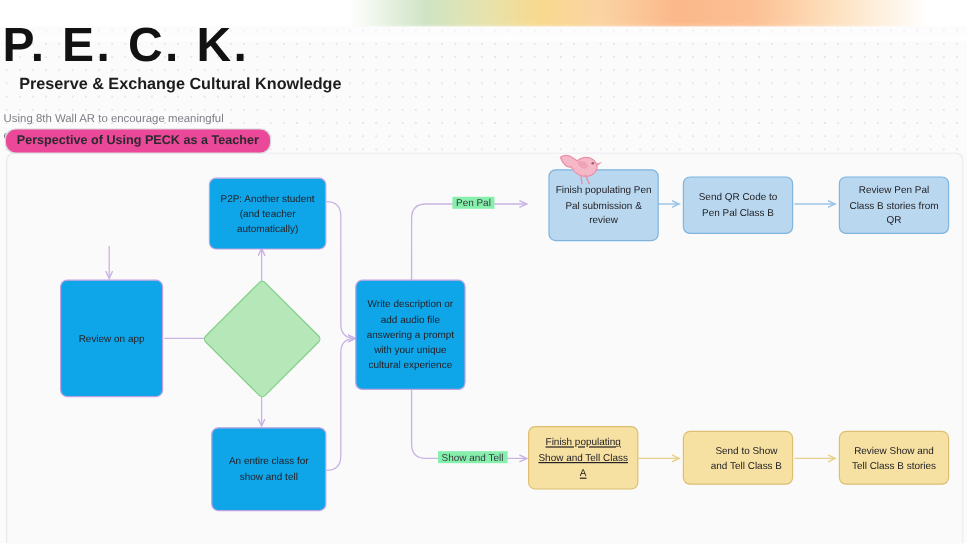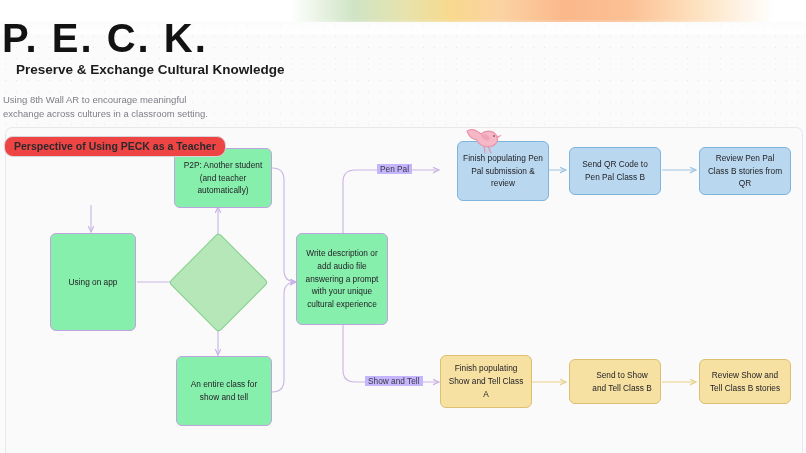--- a/index.html
+++ b/index.html
@@ -50,25 +50,24 @@
     margin-top: 4px; padding-left: 16px;
   }
   .peck-desc {
     font-size: 9.5px; color: #7d7d85; line-height: 1.5;
     margin-top: 16px; padding-left: 3px; max-width: 230px;
   }
 
   
   .tab-pill {
     position: absolute; left: 4px; top: 107px; z-index: 6;
-    background: #ef4444; border: 1px solid #d6d6da;
+    background: #ec4899; border: 1px solid #d6d6da;
     border-radius: 9px; padding: 3px 9px 4px 9px;
     font-size: 10.5px; font-weight: 700; color: #2a2a2e;
     white-space: nowrap;
-    margin-top: 29px;
   }
 
   
   .card {
     position: absolute; left: 5px; top: 127px;
     width: 798px; height: 326px;
     background: #fbfafb;
     border: 1px solid #e9e7ec;
     border-bottom: none;
     border-radius: 7px 7px 0 0;
@@ -77,39 +76,39 @@
   .canvas { position: absolute; inset: 0; }
   .svg-edges { position: absolute; left: 0; top: 0; width: 798px; height: 326px; }
 
   
   .node {
     position: absolute; display: flex; align-items: center; justify-content: center;
     text-align: center; border-radius: 6px;
     font-size: 8.3px; line-height: 1.55; color: #242226;
     padding: 3px 5px; z-index: 3;
   }
-  .n-purple { background: #86efac; border: 1.1px solid #bfa2e0; }
+  .n-purple { background: #0ea5e9; border: 1.1px solid #bfa2e0; }
   .n-blue   { background: #b9d8f0; border: 1.1px solid #7fb4dd; }
   .n-yellow { background: #f6e1a3; border: 1.1px solid #dcbf72; }
 
   .diamond {
     position: absolute; z-index: 3;
     background: #b6e7b8; border: 1.1px solid #83cf8a;
     transform: rotate(45deg); border-radius: 4px;
   }
   .diamond-label {
     position: absolute; z-index: 4; display: flex;
     align-items: center; justify-content: center; text-align: center;
     font-size: 8.3px; line-height: 1.6; color: #242226;
   }
 
   .edge-label {
     position: absolute; z-index: 4;
     font-size: 8.3px; color: #3a3a40;
-    background: #c4b5fd; padding: 0 3px; white-space: nowrap;
+    background: #86efac; padding: 0 3px; white-space: nowrap;
   }
 
   .bird { position: absolute; z-index: 6; }
 </style>
 </head>
 <body>
 
 <div id="root">
 
   <div class="dotgrid"></div>
@@ -170,21 +169,21 @@
       <svg class="bird" style="left:455px; top:-6px;" width="42" height="34" viewBox="0 0 42 34" xmlns="http://www.w3.org/2000/svg">
         <path d="M6 9 C12 5, 17 10, 20 12 C26 7, 34 9, 36 15 C38 20, 33 25, 27 25 C21 25, 17 21, 15 17 C12 18, 8 15, 6 9 Z" fill="#f6b8c6" stroke="#e892a8" stroke-width="1.1" stroke-linejoin="round"></path>
         <path d="M27 24 L30 31 M23 24 L24 31" stroke="#e892a8" stroke-width="1.2" fill="none" stroke-linecap="round"></path>
         <path d="M36 14 L41 13 L36 17 Z" fill="#f29ab0"></path>
         <circle cx="33" cy="14" r="1.1" fill="#9c5e6e"></circle>
         <path d="M20 13 C24 11, 28 13, 29 17 C27 20, 22 19, 20 13 Z" fill="#f0a3b6"></path>
       </svg>
 
 
       <div class="node n-purple" style="left:44px; top:105px; width:86px; height:98px;">
-        <span>Using on app</span>
+        <span>Review on app</span>
       </div>
 
       <div class="node n-purple" style="left:168px; top:20px; width:98px; height:60px;">
         <span>P2P: Another student (and teacher automatically)</span>
       </div>
 
       <div class="diamond" style="left:177px; top:119px; width:71px; height:71px;"></div>
 
       <div class="node n-purple" style="left:170px; top:228px; width:96px; height:70px;">
         <span>An entire class for show and tell</span>
@@ -200,21 +199,21 @@
       <div class="node n-blue" style="left:451px; top:13px; width:92px; height:60px;">
         <span>Finish populating Pen Pal submission &amp; review</span>
       </div>
       <div class="node n-blue" style="left:693px; top:19px; width:92px; height:48px;">
         <span>Review Pen Pal Class B stories from QR</span>
       </div>
       <div class="node n-blue" style="left:563px; top:19px; width:92px; height:48px;">
         <span>Send QR Code to Pen Pal Class B</span>
       </div>
 
-      <div class="node n-yellow" style="left:434px; top:227px; width:92px; height:53px;">
+      <div class="node n-yellow" style="left:434px; top:227px; width:92px; height:53px;text-decoration:underline;">
         <span>Finish populating Show and Tell Class A</span>
       </div>
       <div class="node n-yellow" style="left:563px; top:231px; width:92px; height:45px;padding-left:19px;">
         <span>Send to Show and Tell Class B</span>
       </div>
       <div class="node n-yellow" style="left:693px; top:231px; width:92px; height:45px;">
         <span>Review Show and Tell Class B stories</span>
       </div>
 
     </div>

